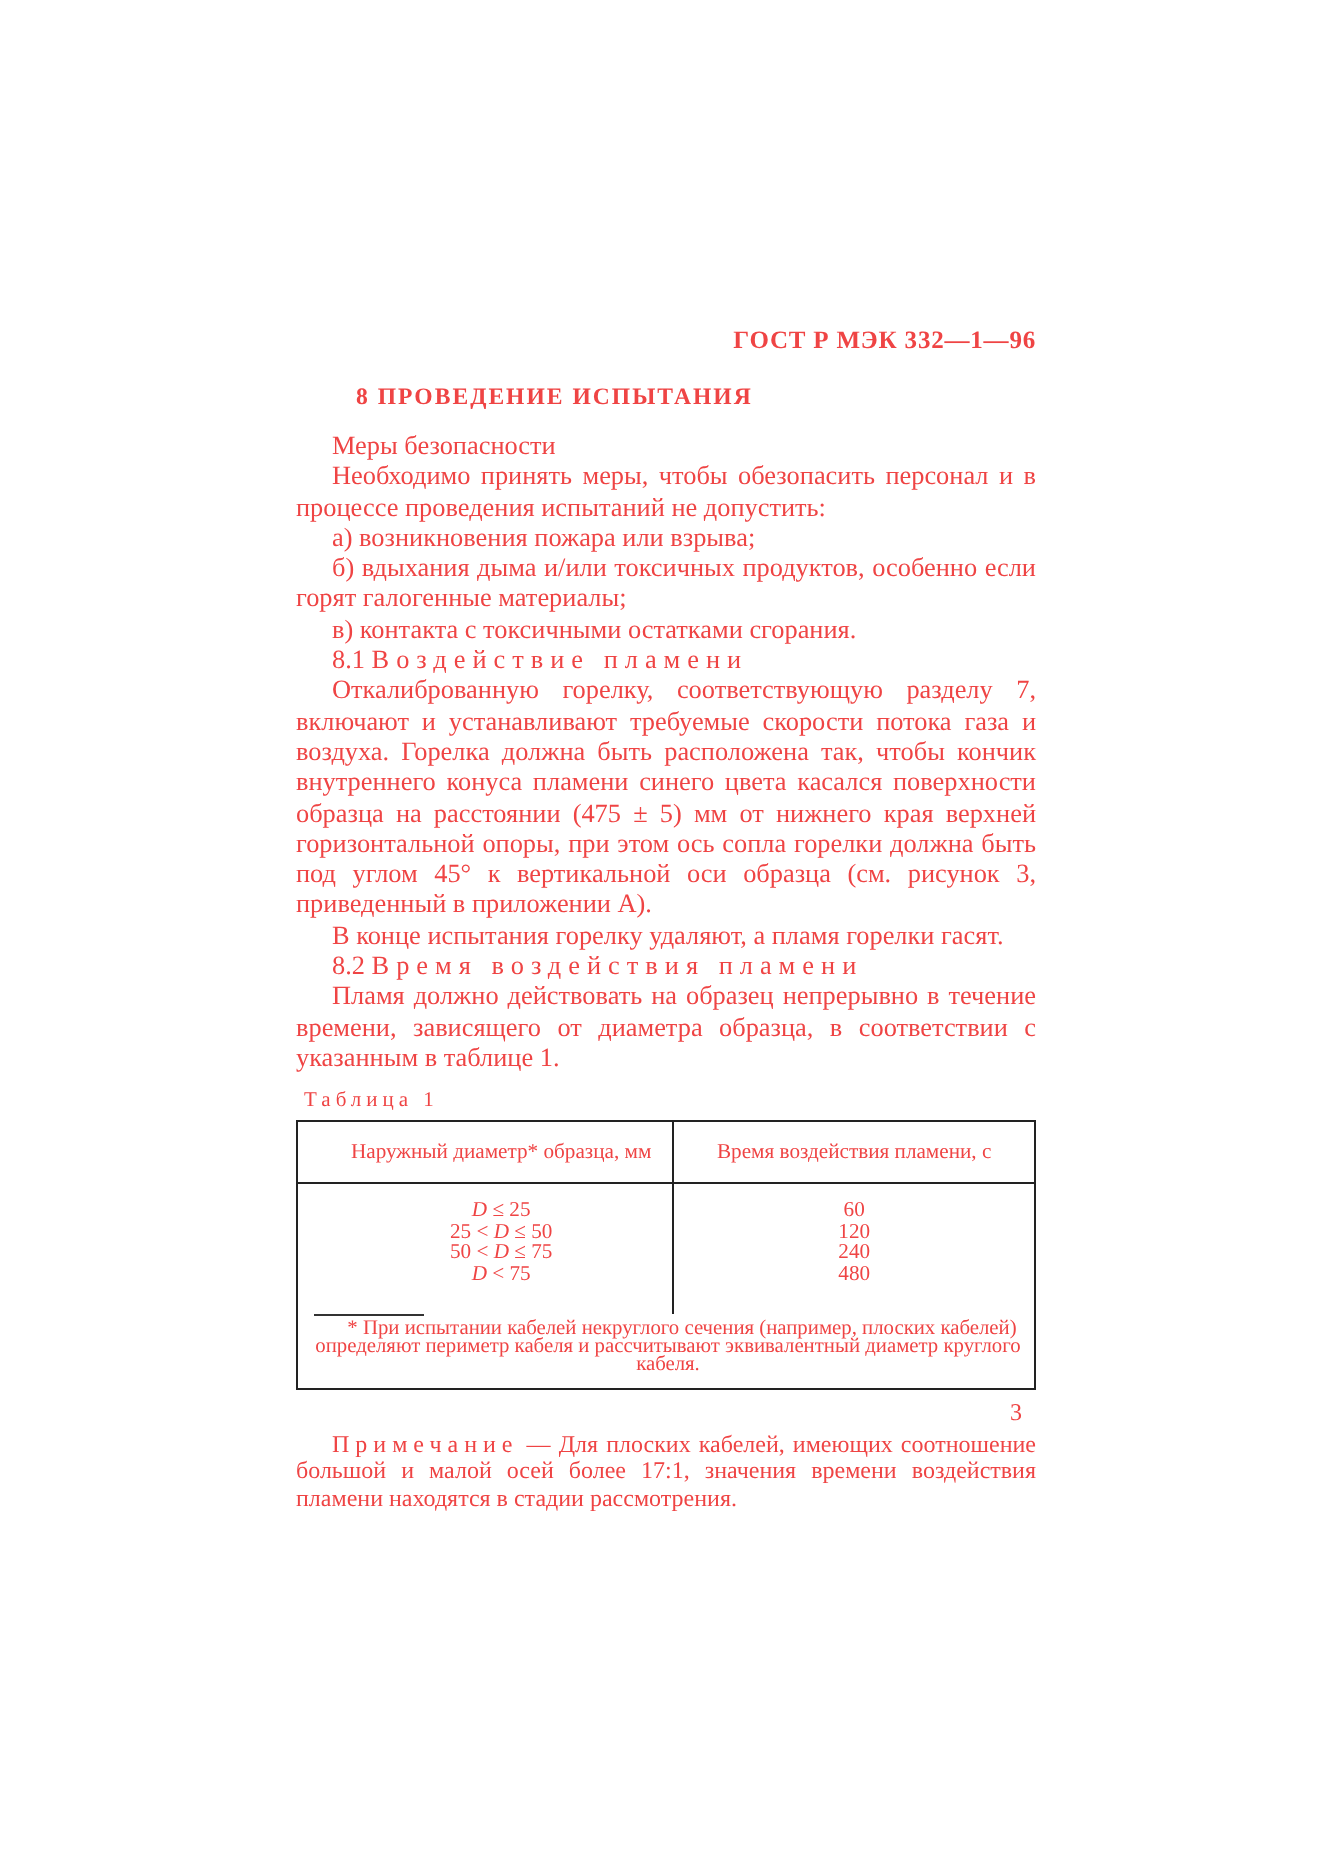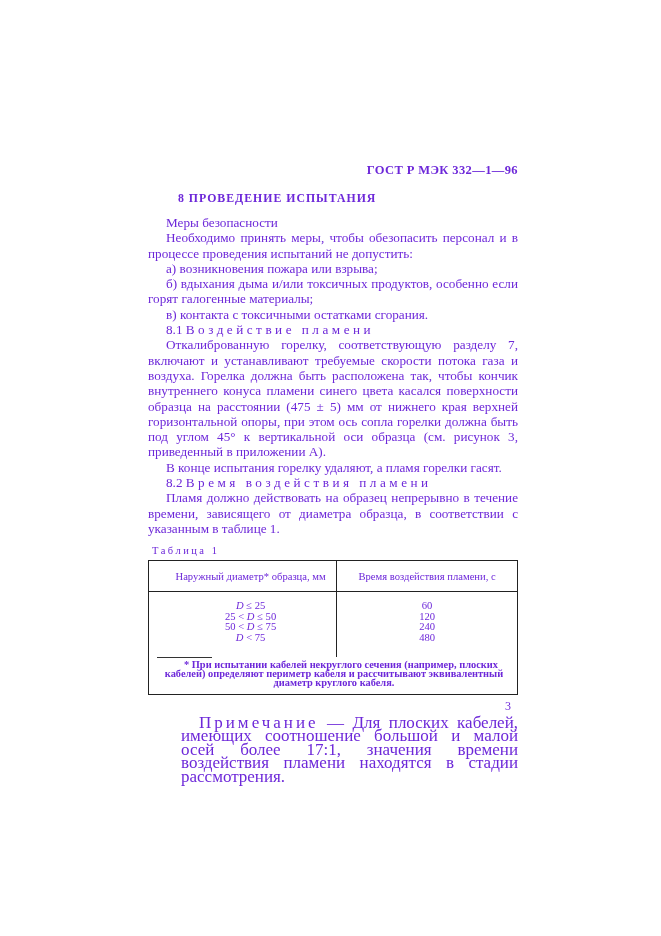--- a/index.html
+++ b/index.html
@@ -2,21 +2,21 @@
 <html><head>
 <meta charset="utf-8">
 <style>
   * { margin:0; padding:0; box-sizing:border-box; }
   html,body { background:#ffffff; }
   .page {
     position:relative;
     width:661px; height:936px;
     background:#ffffff;
     font-family:"Liberation Serif", serif;
-    color:#6d28d9;
+    color:#ef4444;
     overflow:hidden;
   }
   .content {
     position:absolute;
     left:148px; top:163px;
     width:370px;
   }
   .doc-header {
     text-align:right;
     font-weight:bold;
@@ -78,39 +78,37 @@
     text-align:center;
     padding:0 4px;
     margin-left:12px;
   }
   table.gost tr.first td { padding-top:9px; }
   table.gost tr.last td { padding-bottom:13px; }
   .dvar { font-style:italic; }
   td.footcell {
     text-align:left;
     padding:0 6px 6px 8px !important;
-    font-weight:bold;
   }
   .footrule {
     width:55px;
     border-top:1px solid #333333;
     margin-bottom:2px;
   }
   .footnote-text {
     font-size:10.4px;
     line-height:9.3px;
     text-indent:14px;
   }
   p.note {
-    font-size:17px;
+    font-size:12px;
     line-height:13.5px;
     text-align:justify;
     text-indent:18px;
     margin-top:21px;
-    margin-left:33px;
   }
   p.note .note-label { letter-spacing:3px; }
   .page-number {
     position:absolute;
     left:505px; top:699px;
     font-size:12px;
   }
 </style>
 </head>
 <body>

